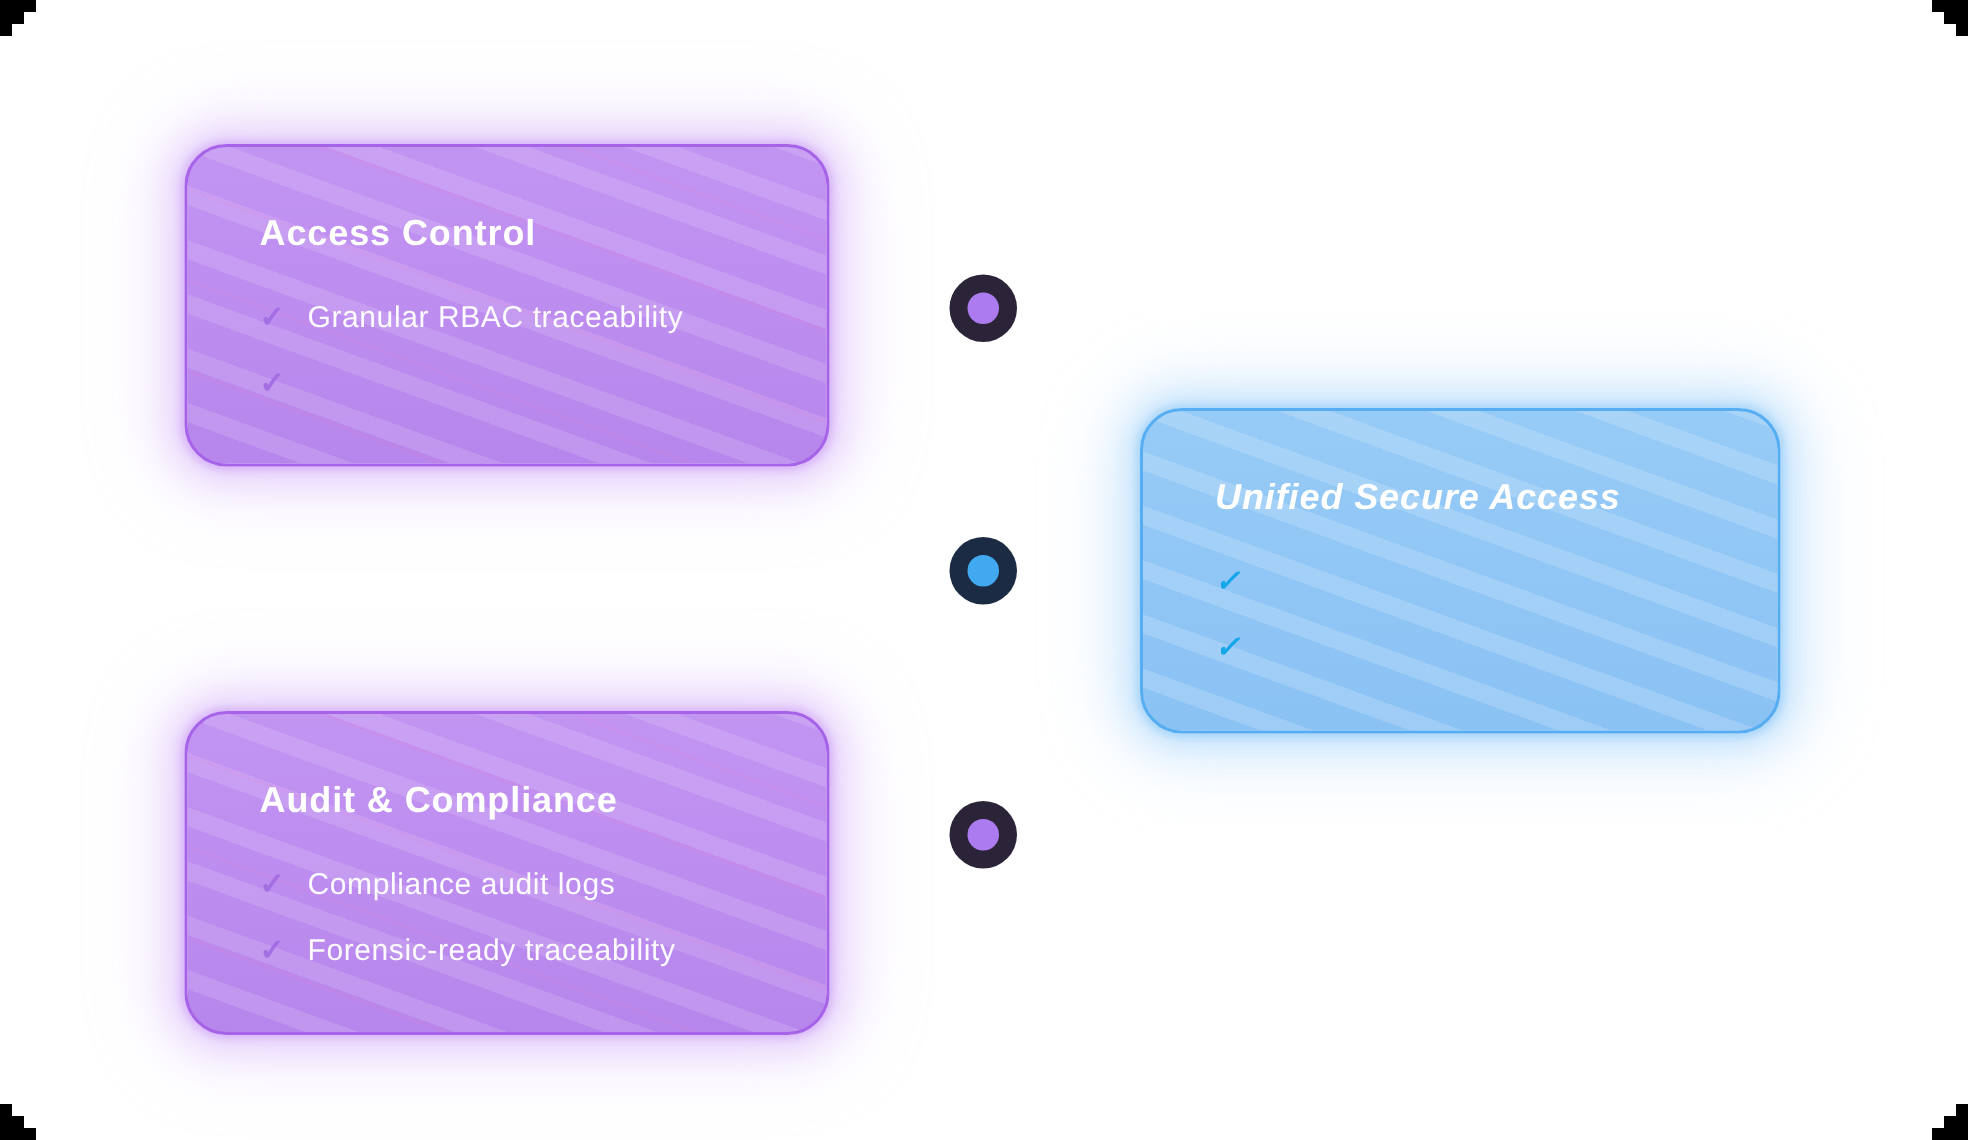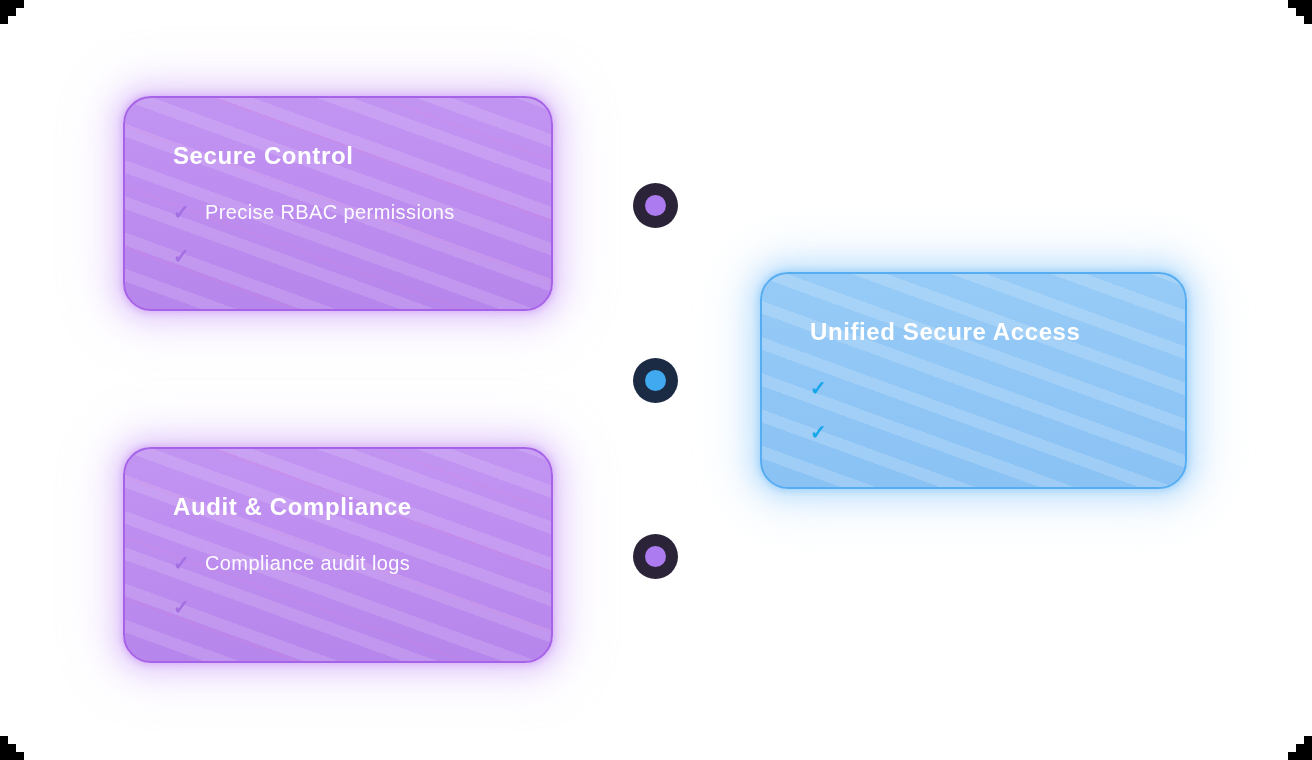--- a/index.html
+++ b/index.html
@@ -57,22 +57,22 @@
     border: 2px solid #57adf1;
     background:
       repeating-linear-gradient(200deg, rgba(255,255,255,0.17) 0 12px, rgba(255,255,255,0) 12px 34px),
       linear-gradient(180deg, #97cbf7, #8ac2f4);
     box-shadow:
       0 0 6px 2px rgba(140,200,248,0.60),
       0 0 22px 10px rgba(152,206,250,0.45),
       0 0 46px 22px rgba(172,216,252,0.28);
   }
   .card-1 { left: 123px; top: 96px;  width: 430px; height: 215px; }
-  .card-2 { left: 760px; top: 272px; width: 427px; height: 217px; }
-  .card-3 { left: 123px; top: 447px; width: 430px; height: 216px; }
+  .card-2 { left: 760px; top: 272px; width: 427px; height: 217px; font-style: italic; }
+  .card-3 { left: 123px; top: 474px; width: 430px; height: 216px; }
 
   .card-title {
     margin: 0 0 28px 0;
     font-size: 24px;
     font-weight: 600;
     letter-spacing: 0.6px;
     color: #ffffff;
   }
   .card-list {
     list-style: none;
@@ -124,25 +124,25 @@
 <body>
 
 <div class="stage">
 
   <div class="corner tl"></div>
   <div class="corner tr"></div>
   <div class="corner bl"></div>
   <div class="corner br"></div>
 
   <div class="card card-purple card-1">
-    <h2 class="card-title">Secure Control</h2>
+    <h2 class="card-title">Access Control</h2>
     <ul class="card-list">
       <li>
         <span class="check">✓</span>
-        <span>Precise RBAC permissions</span>
+        <span>Granular RBAC traceability</span>
       </li>
       <li>
         <span class="check">✓</span>
       </li>
     </ul>
   </div>
 
   <div class="card card-blue card-2">
     <h2 class="card-title">Unified Secure Access</h2>
     <ul class="card-list">
@@ -157,20 +157,21 @@
 
   <div class="card card-purple card-3">
     <h2 class="card-title">Audit &amp; Compliance</h2>
     <ul class="card-list">
       <li>
         <span class="check">✓</span>
         <span>Compliance audit logs</span>
       </li>
       <li>
         <span class="check">✓</span>
+        <span>Forensic-ready traceability</span>
       </li>
     </ul>
   </div>
 
   <div class="node node-1">
     <span class="node-core"></span>
   </div>
   <div class="node node-2">
     <span class="node-core"></span>
   </div>

